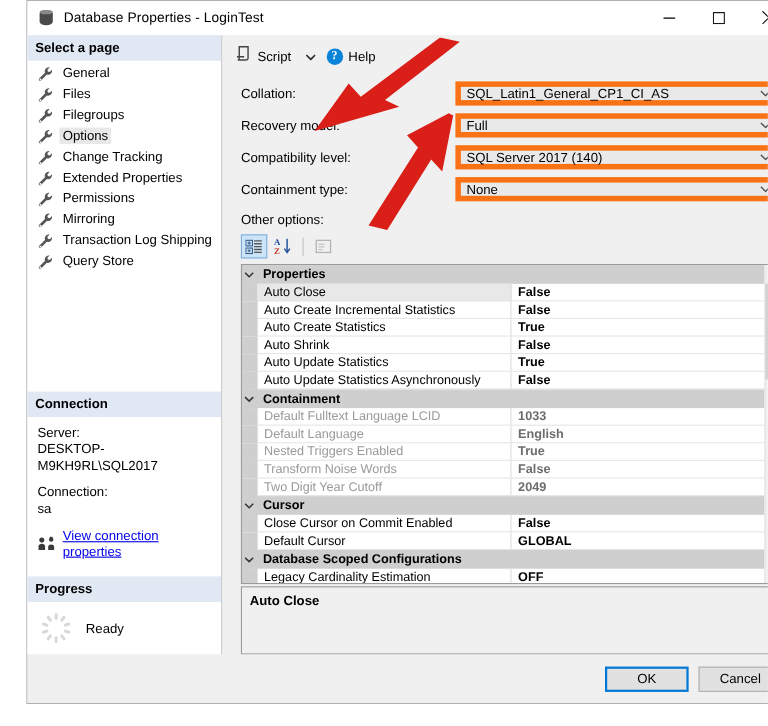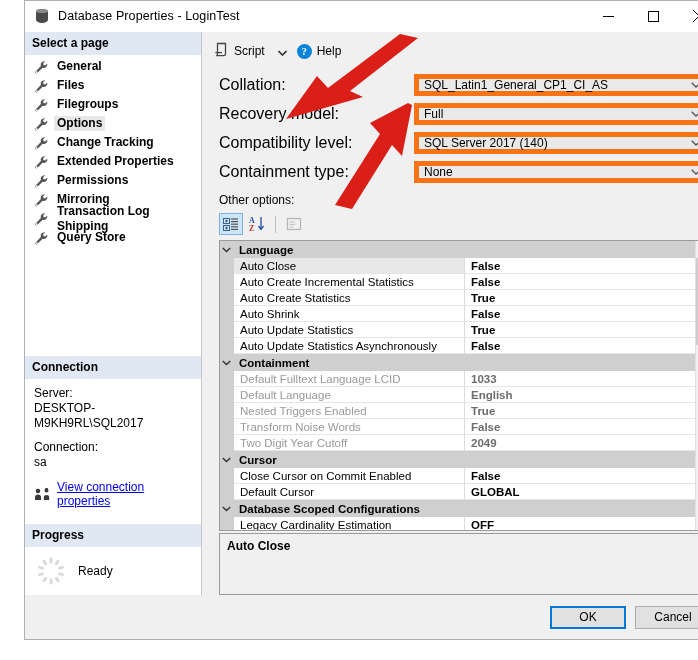--- a/index.html
+++ b/index.html
@@ -76,21 +76,21 @@
     font-size: 12px; font-weight: bold; color: #000;
     padding: 4px 6px 4px 7px;
     border-bottom: 1px solid #dfe8f3;
   }
   .page-list { padding: 2px 0 0 0; flex: 0 0 auto; }
   .page-item {
     display: flex; align-items: center;
     height: 19px; padding-left: 9px;
     font-size: 12px; color: #000;
   }
-  .page-item .lbl { padding: 0 3px; line-height: 15px; font-weight: bold; }
+  .page-item .lbl { padding: 0 3px; line-height: 15px; }
   .page-item.selected .lbl { background: #e8e8e8; }
   .wrench { width: 15px; height: 14px; margin-right: 5px; flex: 0 0 15px; }
 
   .pane-filler { flex: 1; }
 
   .conn-block { padding: 7px 9px 16px 9px; font-size: 12px; color: #000; }
   .conn-block .row { line-height: 15px; }
   .conn-gap { height: 9px; }
   .viewconn { display: flex; align-items: center; margin-top: 10px; }
   .viewconn a {
@@ -121,21 +121,21 @@
     display: flex; align-items: center; justify-content: center;
     font-family: "Liberation Serif", serif;
   }
 
   .fields { padding: 8px 0 0 8px; }
   .field-row {
     display: flex; align-items: center;
     height: 24px; margin-bottom: 5px;
   }
   .field-label {
-    width: 195px; font-size: 16px; color: #000; flex: 0 0 195px;
+    width: 195px; font-size: 12px; color: #000; flex: 0 0 195px;
   }
   .combo {
     flex: 1; height: 22px;
     background: #e9e9e9;
     border: 5px solid #f97316;
     display: flex; align-items: center;
     padding-left: 5px; font-size: 12px; color: #000;
     position: relative;
   }
   .combo .chev {
@@ -521,21 +521,21 @@
 
       <div class="grid-wrap">
         <div class="grid-scroll">
           <div class="grid-rows" id="grid-rows">
               <div class="grow cat">
                 <span class="gutter">
                   <svg width="9" height="6" viewBox="0 0 9 6">
                     <path d="M0.8 1 L4.5 4.6 L8.2 1" fill="none" stroke="#333" stroke-width="1.4"></path>
                   </svg>
                 </span>
-                <span class="cat-name">Language</span>
+                <span class="cat-name">Properties</span>
               </div>
               <div class="grow selected">
                 <span class="gutter"></span>
                 <span class="pname">Auto Close</span>
                 <span class="pval">False</span>
               </div>
               <div class="grow">
                 <span class="gutter"></span>
                 <span class="pname">Auto Create Incremental Statistics</span>
                 <span class="pval">False</span>

